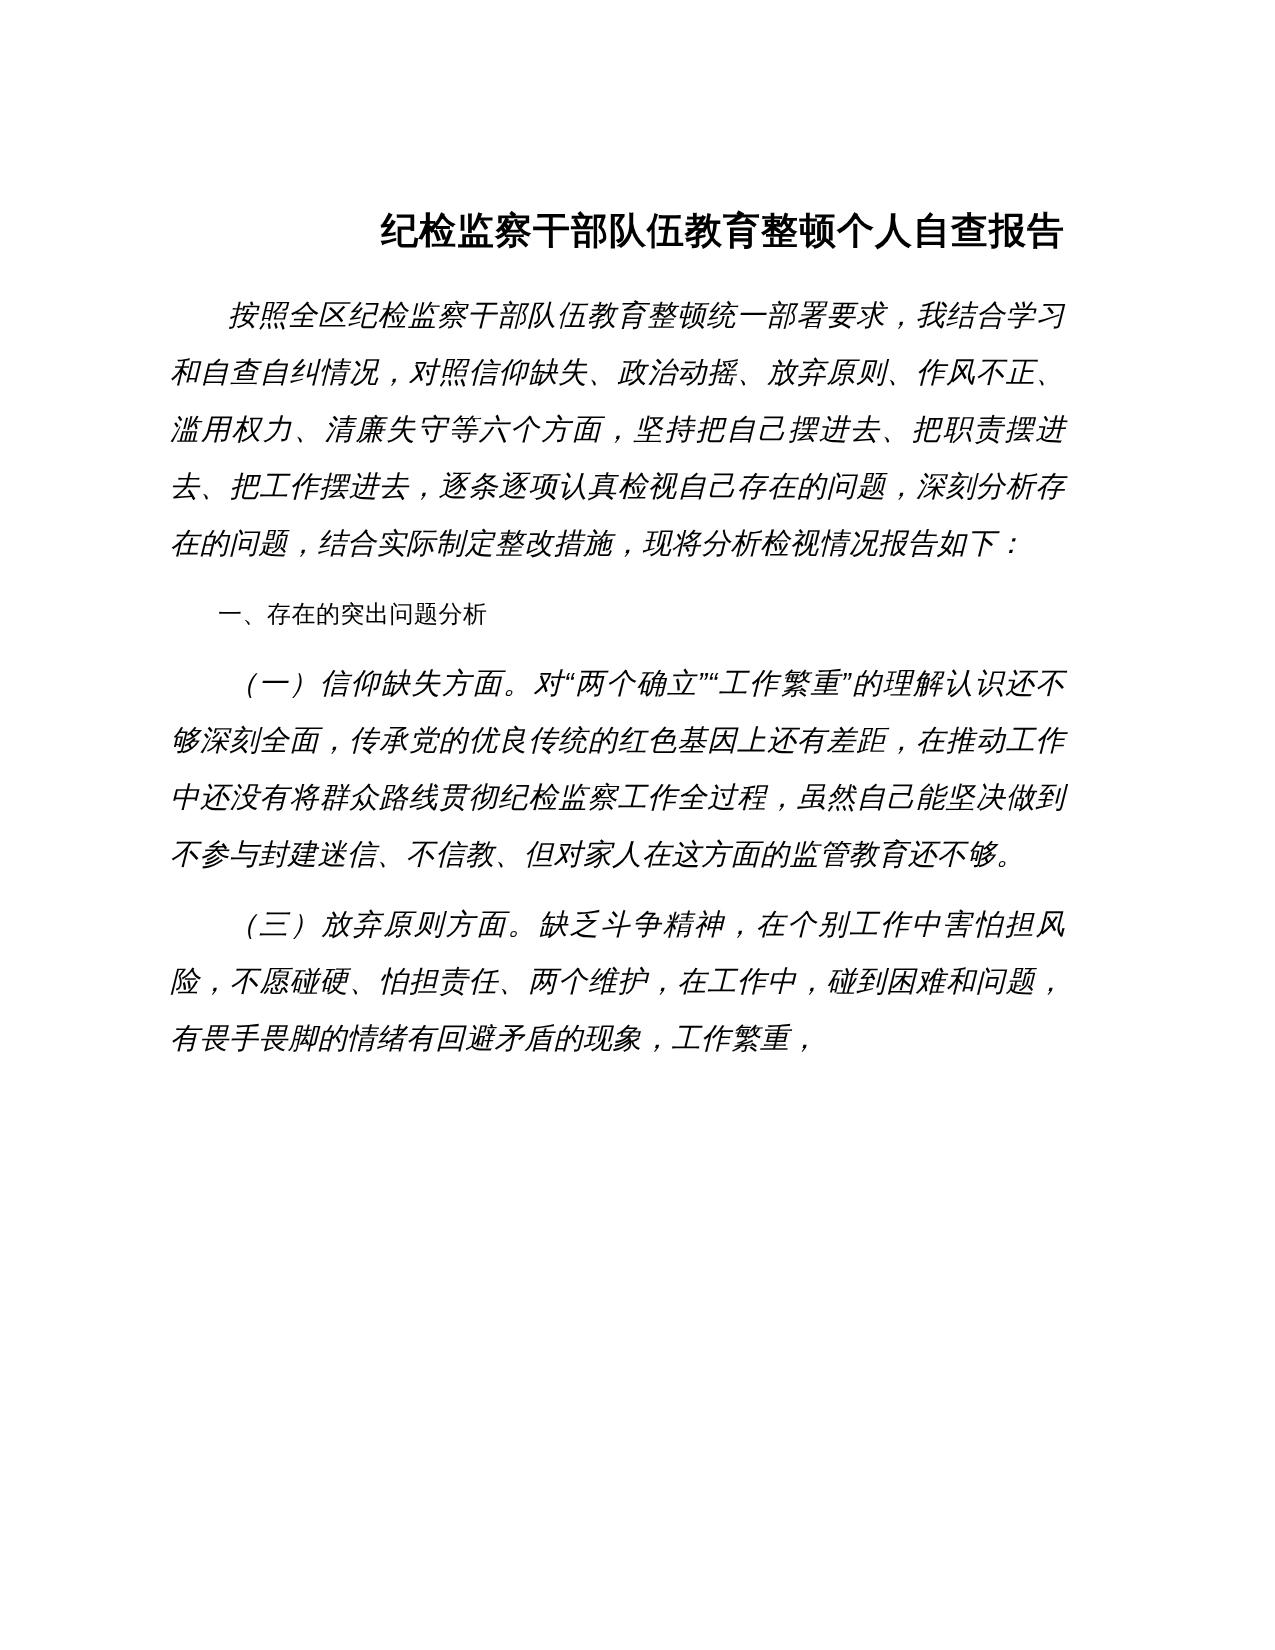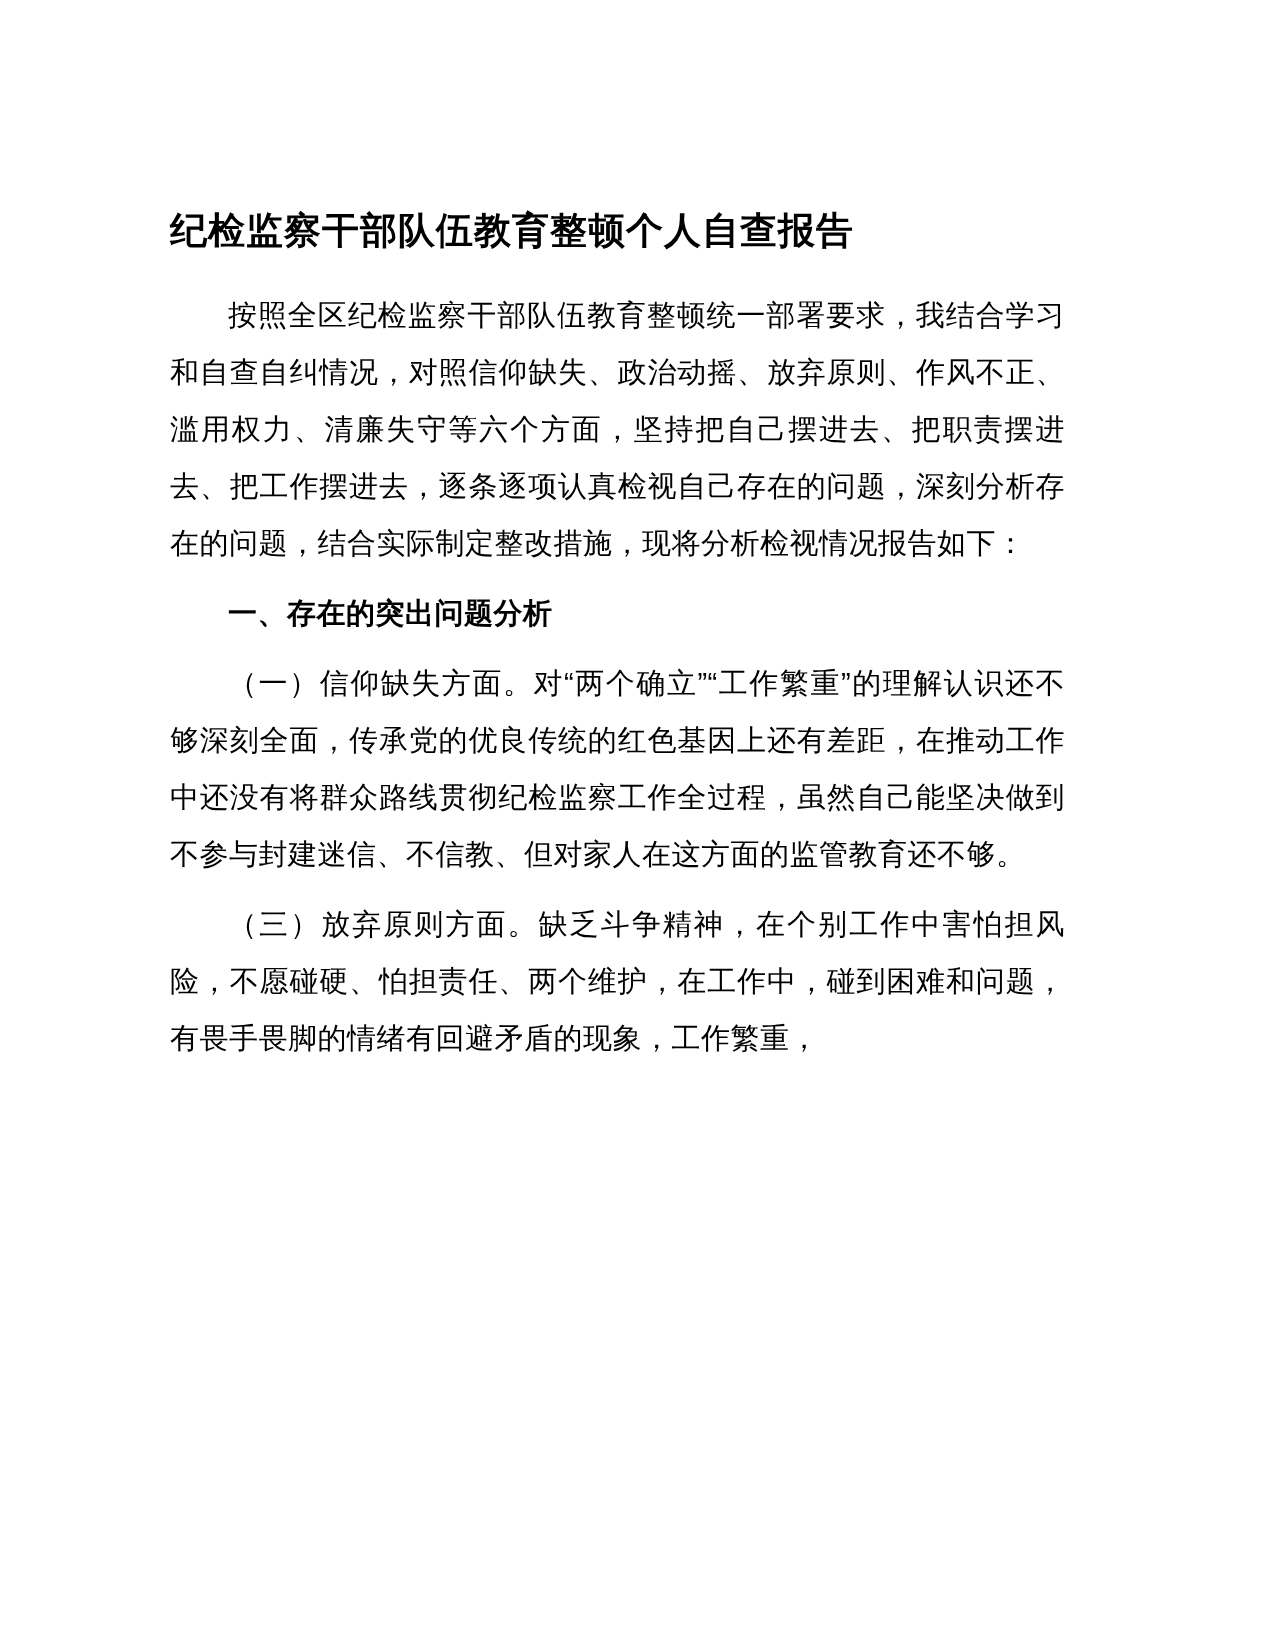--- a/index.html
+++ b/index.html
@@ -17,37 +17,38 @@
   .page {
     box-sizing: border-box;
     width: 1275px;
     height: 1650px;
     padding: 205px 210px 60px 170px;
     background: #ffffff;
   }
   .doc-title {
     font-size: 37px;
     font-weight: 700;
-    text-align: left;
+    text-align: right;
     margin: 0 0 30px 0;
     letter-spacing: 1px;
     line-height: 1.4;
   }
   .para {
     font-size: 29px;
     line-height: 57px;
     text-align: justify;
     text-indent: 2em;
     margin: 0 0 13px 0;
     letter-spacing: 0.5px;
     word-break: break-all;
+    font-style: italic;
   }
   .section-heading {
-    font-size: 29px;
-    font-weight: 700;
+    font-size: 24px;
+    font-weight: 400;
     line-height: 57px;
     text-indent: 2em;
     margin: 0 0 13px 0;
     letter-spacing: 0.5px;
   }
 </style>
 </head>
 <body>
 
 <div class="page">

